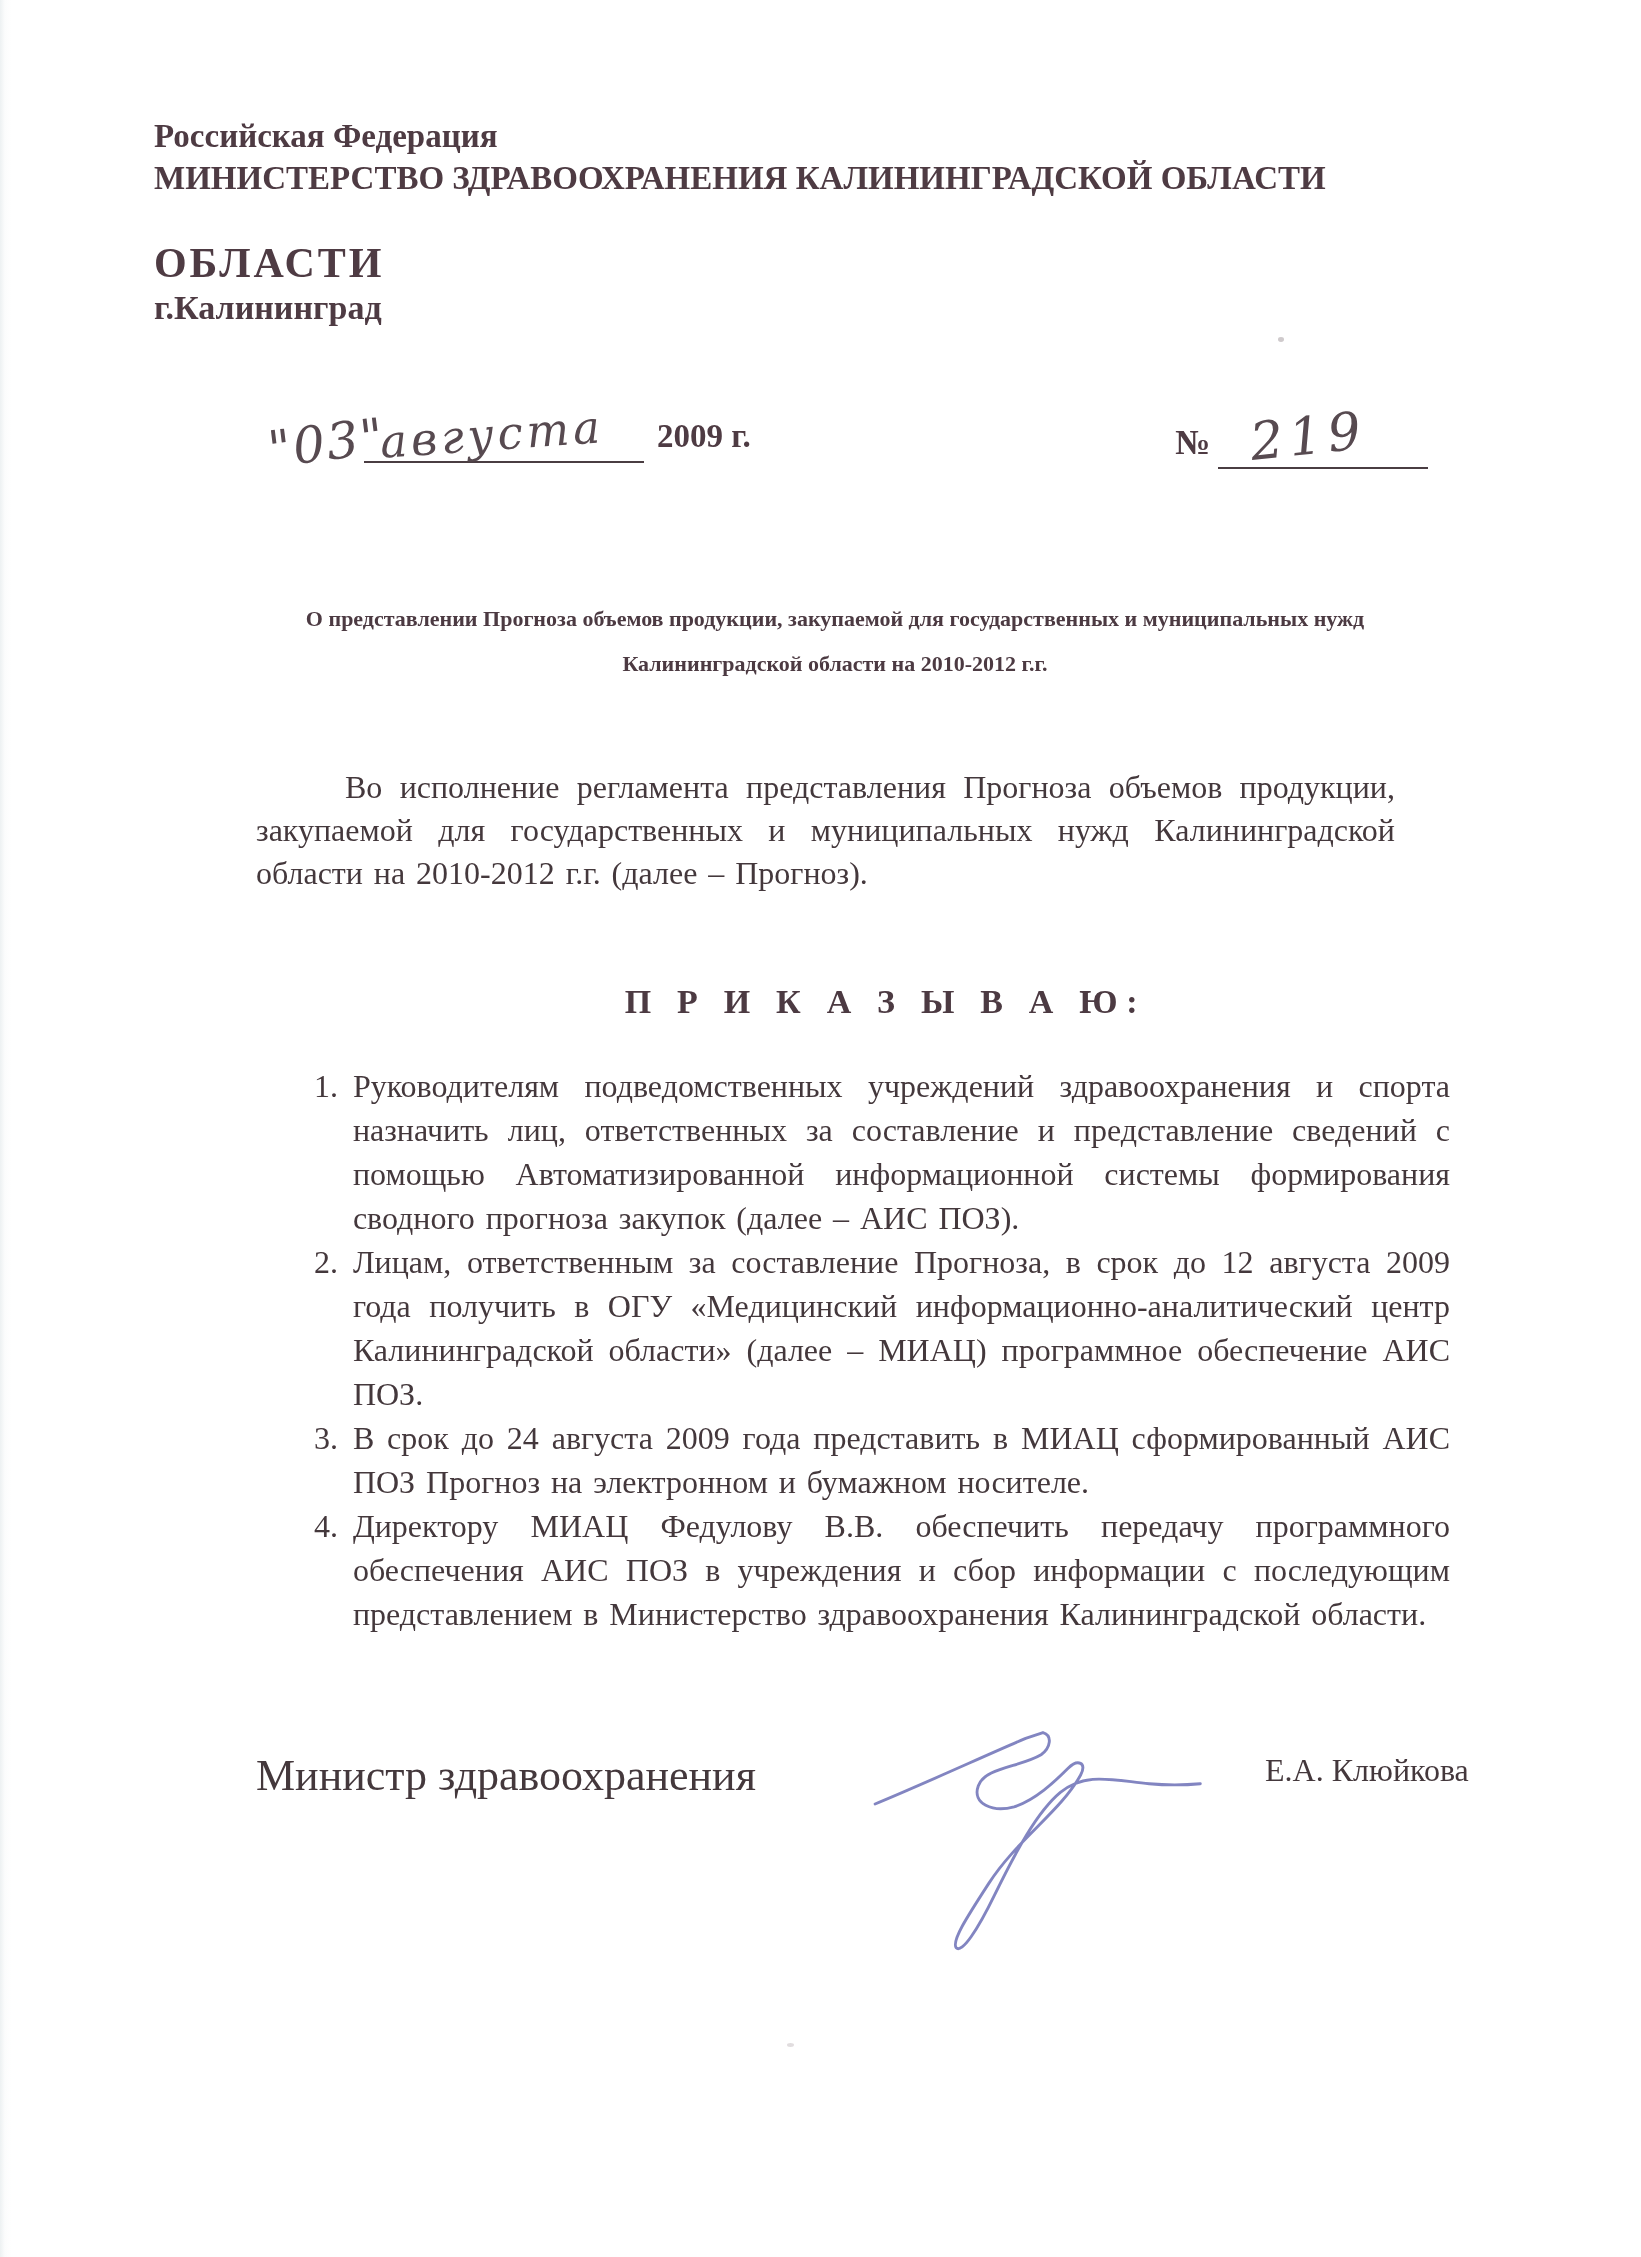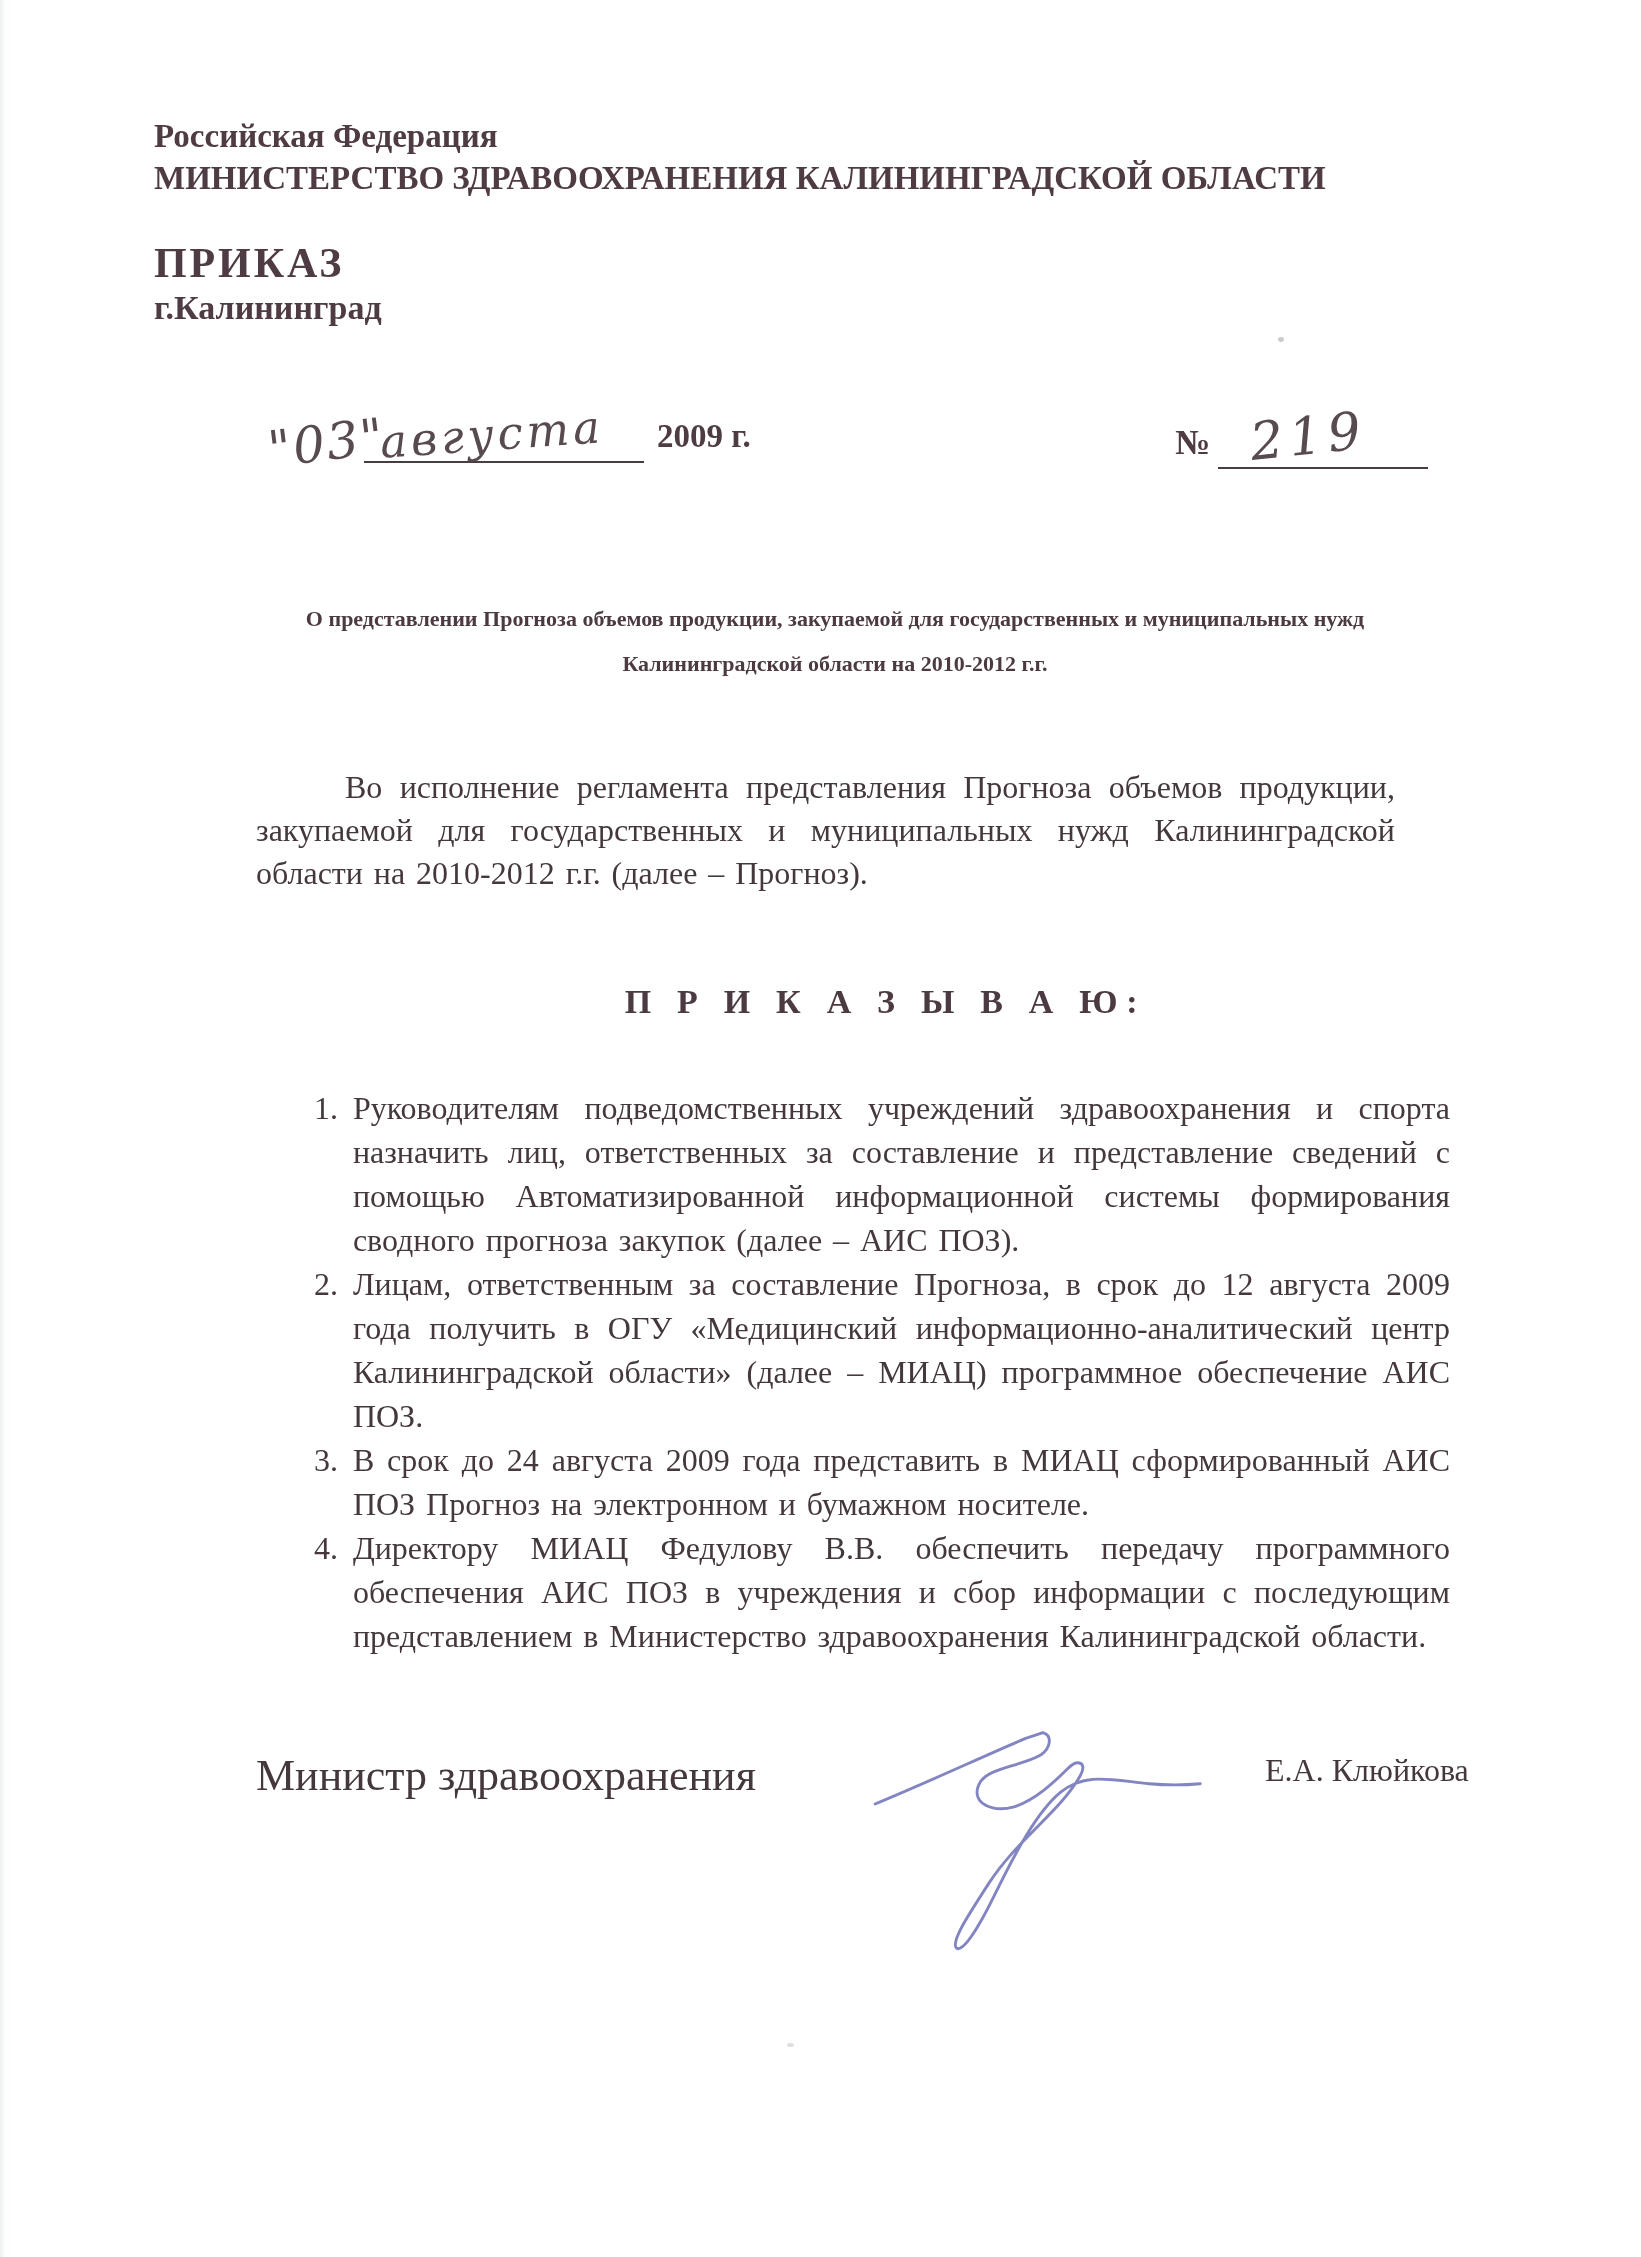--- a/index.html
+++ b/index.html
@@ -77,21 +77,21 @@
   }
   
   .order-word{
     position:absolute;top:983px;left:154px;right:24px;
     text-align:center;
     font-size:34px;font-weight:bold;letter-spacing:8.7px;
     color:#4c3a42;
   }
   
   ol.items{
-    position:absolute;top:1086px;left:299px;width:1101px;
+    position:absolute;top:1064px;left:299px;width:1101px;
     margin:0;padding:0 0 0 50px;
   }
   ol.items li{
     font-size:32px;line-height:44px;
     text-align:justify;text-align-last:left;
     word-spacing:2.9px;
     padding-left:3.9px;
     margin:0;
   }
   
@@ -115,21 +115,21 @@
   }
 </style>
 </head>
 <body>
 
 <div class="page">
 
   <div class="header">
     <div class="h-country">Российская Федерация</div>
     <div class="h-ministry">МИНИСТЕРСТВО ЗДРАВООХРАНЕНИЯ КАЛИНИНГРАДСКОЙ ОБЛАСТИ</div>
-    <div class="h-order">ПРИКАЗ</div>
+    <div class="h-order">ОБЛАСТИ</div>
     <div class="h-city">г.Калининград</div>
   </div>
 
   <div class="speck-1"></div>
 
   <div class="dateline">
     <span class="hand hand-day">"03"</span>
     <span class="month-line"></span>
     <span class="hand hand-month">августа</span>
     <span class="printed-year">2009 г.</span>

